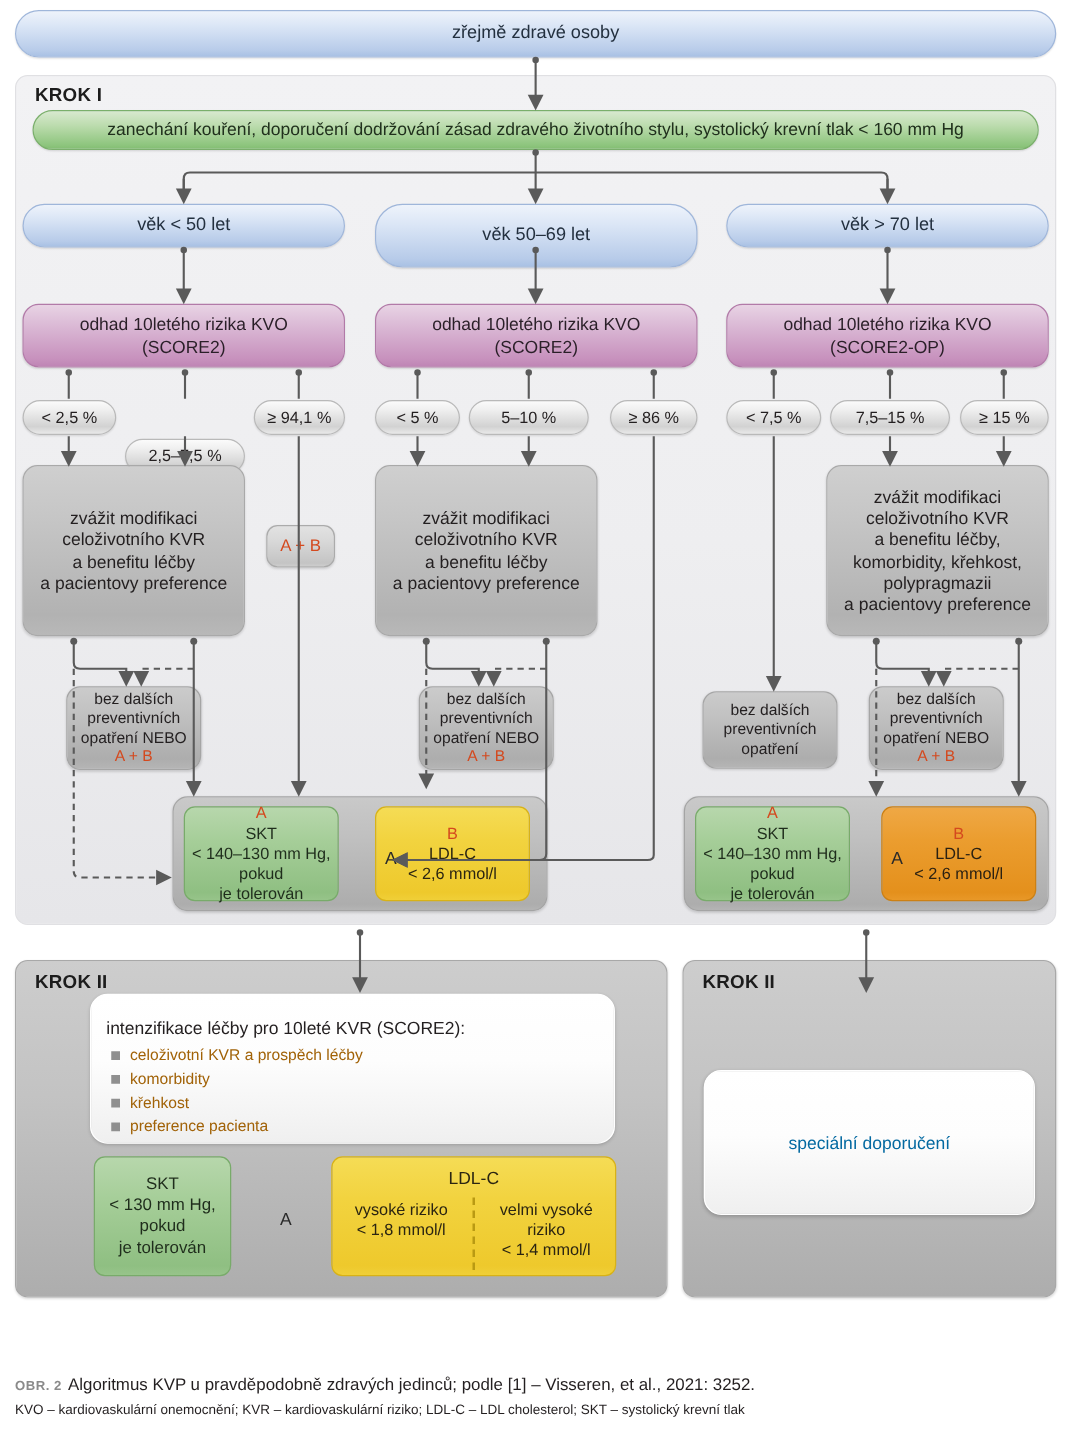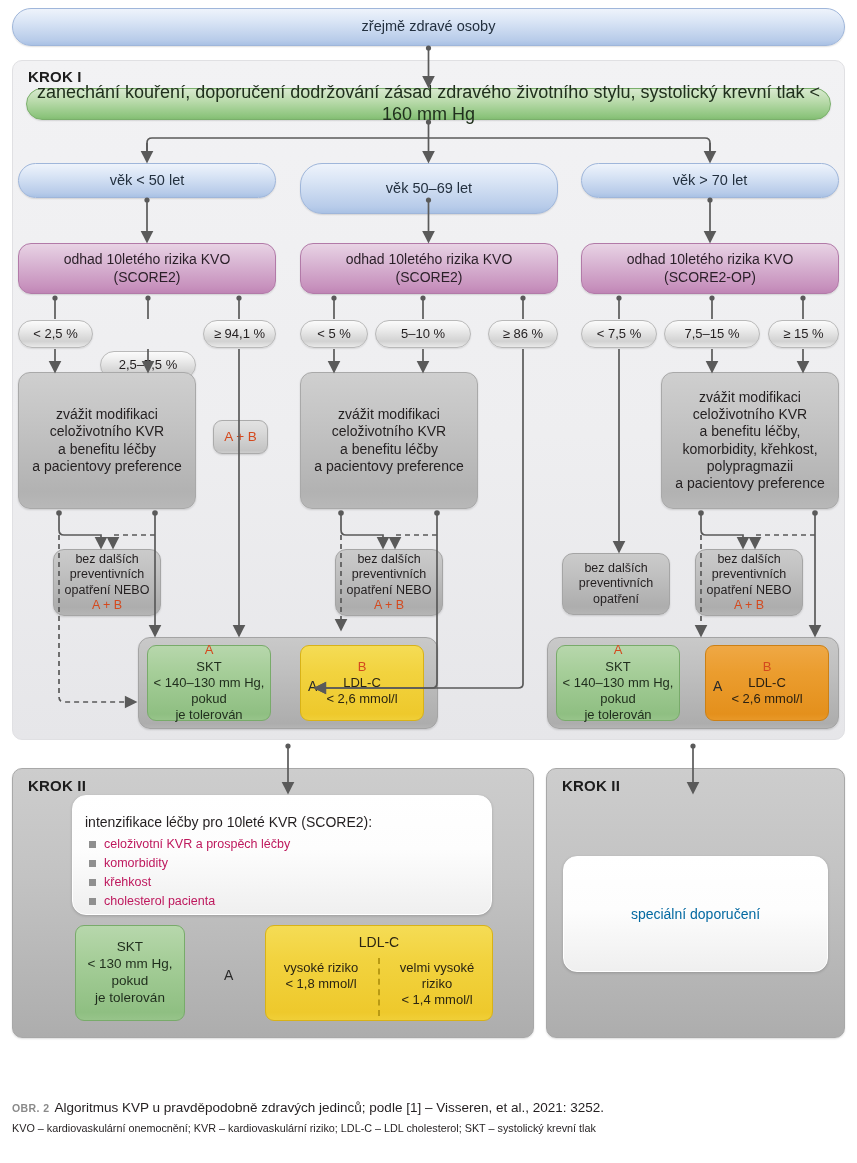--- a/index.html
+++ b/index.html
@@ -18,21 +18,21 @@
           text-align:center; line-height:1.22; }
   .node .txt { width:100%; padding:0 6px; }
 
   .blue {
     background:linear-gradient(to bottom,#eef3fb 0%,#dbe6f6 32%,#b7cbe9 88%,#a9c1e4 100%);
     border:1px solid #9fb6da; border-radius:22px; font-size:14.5px; color:#23303f;
     box-shadow:0 1px 1.5px rgba(0,0,0,.12);
   }
   .green-bar {
     background:linear-gradient(to bottom,#d8e9cf 0%,#bcdcae 38%,#8cc47c 92%,#83bd73 100%);
-    border:1px solid #7aaf6b; border-radius:18px; font-size:18px; color:#20301d;
+    border:1px solid #7aaf6b; border-radius:18px; font-size:14px; color:#20301d;
     box-shadow:0 1px 1.5px rgba(0,0,0,.12);
   }
   .purple {
     background:linear-gradient(to bottom,#e8d3e4 0%,#dcbcd7 30%,#c791bd 88%,#bf85b5 100%);
     border:1px solid #b27aa8; border-radius:13px; font-size:14px; color:#2a1f28;
     box-shadow:0 1px 1.5px rgba(0,0,0,.12);
   }
   .pill {
     background:linear-gradient(to bottom,#fbfbfb 0%,#f0f0f0 25%,#d2d2d2 78%,#e9e9e9 100%);
     border:1px solid #b9b9b9; border-radius:14px; font-size:13px; color:#231f20;
@@ -92,21 +92,21 @@
     box-shadow:0 1px 2px rgba(0,0,0,.14);
   }
   .step-label { position:absolute; font-weight:bold; font-size:15px; letter-spacing:.2px; color:#1c1c1c; }
   .whitebox {
     position:absolute;
     background:linear-gradient(to bottom,#ffffff 0%,#fdfdfd 45%,#efefef 100%);
     border:1px solid #ffffff; border-radius:14px;
     box-shadow:0 1px 3px rgba(0,0,0,.18);
   }
   .wb-title { position:absolute; font-size:14px; color:#231f20; }
-  .bullets { position:absolute; font-size:12.5px; color:#be185d; }
+  .bullets { position:absolute; font-size:12.5px; color:#a16207; }
   .bullets .bi { display:flex; align-items:center; margin-bottom:5px; }
   .bullets .sq { width:7px; height:7px; background:#8f8f8f; display:inline-block; margin-right:8px; flex:0 0 auto; }
   .centered-note { position:absolute; display:flex; align-items:center; justify-content:center;
                    text-align:center; font-size:14px; color:#0369a1; }
 
   
   #wires { position:absolute; left:0; top:0; width:857px; height:1163px; pointer-events:none; }
 
   
   .caption { position:absolute; left:12px; width:835px; }
@@ -297,21 +297,21 @@
     <div class="bi">
       <span class="sq"></span>
       <span>komorbidity</span>
     </div>
     <div class="bi">
       <span class="sq"></span>
       <span>křehkost</span>
     </div>
     <div class="bi">
       <span class="sq"></span>
-      <span>cholesterol pacienta</span>
+      <span>preference pacienta</span>
     </div>
   </div>
 
   <div class="tgt-green" style="position:absolute; left:75px; top:925px; width:110px; height:96px; font-size:13.5px;">
     <span style="white-space:pre-line;">SKT
 &lt; 130 mm Hg,
 pokud
 je tolerován</span>
   </div>
   <div class="mid-A" style="left:224px; top:967px;">A</div>

